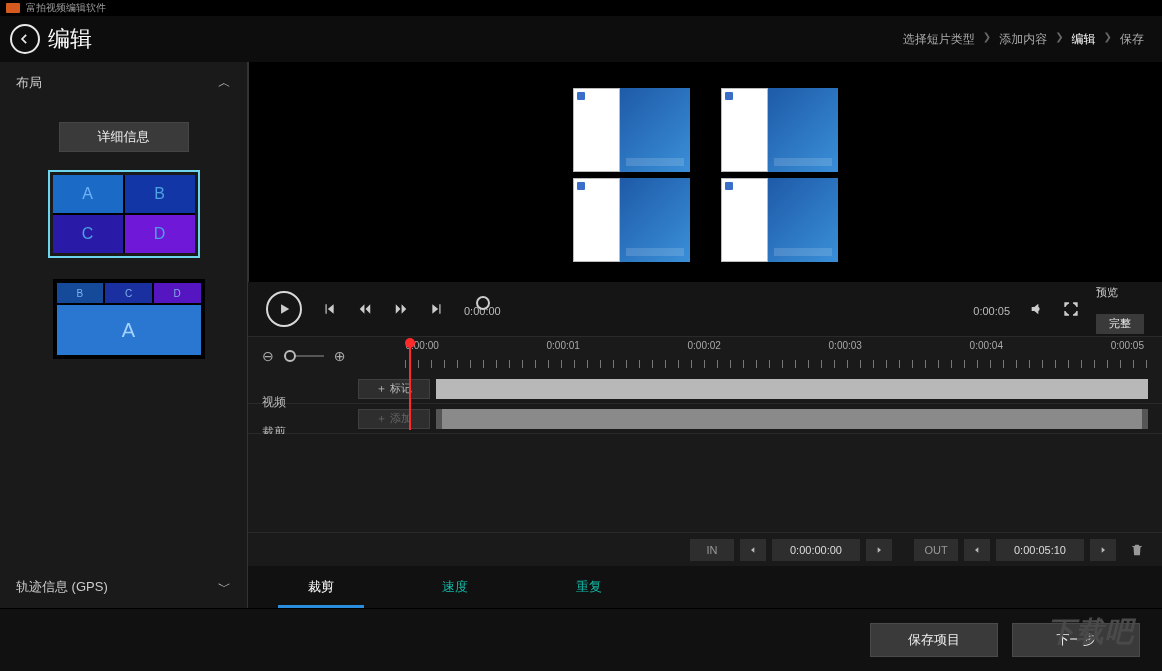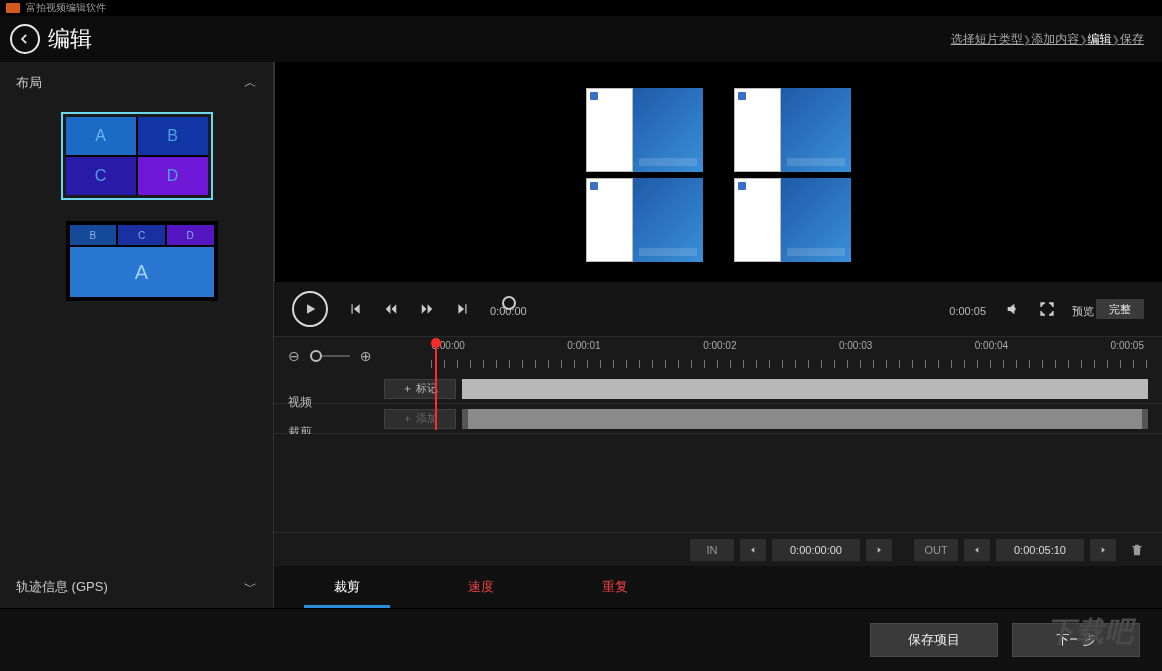--- a/index.html
+++ b/index.html
@@ -9,28 +9,28 @@
 .title-bar { height: 16px; background: #000; display: flex; align-items: center; padding: 0 6px; }
 .title-pill { width: 14px; height: 10px; background: #d6591f; border-radius: 1px; margin-right: 6px; }
 .title-text { color: #9a9a9a; font-size: 10px; }
 
 
 .header { height: 46px; background: #0d0d0d; display: flex; align-items: center; justify-content: space-between; padding: 0 18px 0 10px; }
 .header-left { display: flex; align-items: center; gap: 8px; }
 .back-circle { width: 30px; height: 30px; border: 2px solid #e8e8e8; border-radius: 50%; display: flex; align-items: center; justify-content: center; cursor: pointer; }
 .back-circle svg { width: 14px; height: 14px; }
 .header-title { color: #fff; font-size: 22px; font-weight: 400; }
-.breadcrumb { display: flex; align-items: center; gap: 0; font-size: 12px; color: #aaa; text-decoration: underline; }
+.breadcrumb { display: flex; align-items: flex-start; gap: 8px; font-size: 12px; color: #aaa; }
 .breadcrumb .crumb { cursor: pointer; }
 .breadcrumb .crumb.active { color: #fff; font-weight: 500; }
 .breadcrumb .sep { color: #666; font-size: 10px; }
 
 
 .main { display: flex; height: 546px; }
-.sidebar { width: 274px; background: #1a1a1a; display: flex; flex-direction: column; border-right: 1px solid #333; }
+.sidebar { width: 248px; background: #1a1a1a; display: flex; flex-direction: column; border-right: 1px solid #333; }
 
 .side-section-head { height: 42px; display: flex; align-items: center; justify-content: space-between; padding: 0 16px; cursor: pointer; font-size: 13px; background:#1a1a1a; }
 .side-section-head .chev { color: #ccc; }
 .side-section-body { flex: 1; padding: 8px 0 16px; }
 .detail-btn { width: 130px; height: 30px; background: #3a3a3a; color: #eee; border: 1px solid #454545; margin: 10px auto 18px; display: flex; align-items: center; justify-content: center; font-size: 13px; cursor: pointer; }
 
 .layout-opts { display: flex; flex-direction: column; align-items: center; gap: 16px; }
 .layout-card { width: 152px; border: 2px solid transparent; padding: 3px; }
 .layout-card.selected { border-color: #6dd6ec; }
 .quad { display: grid; grid-template-columns: 1fr 1fr; grid-template-rows: 1fr 1fr; gap: 2px; height: 78px; background:#000; }
@@ -62,21 +62,21 @@
 
 
 .transport { height: 54px; background: #151515; display: flex; align-items: center; padding: 0 18px; gap: 18px; position:relative; }
 .play-btn { width: 36px; height: 36px; border: 2px solid #d8d8d8; border-radius: 50%; display:flex; align-items:center; justify-content:center; cursor:pointer; }
 .tbtn { width:18px; height:18px; cursor:pointer; display:flex; align-items:center; justify-content:center; }
 .tbtn svg, .play-btn svg { fill:#ccc; }
 .time-bar { flex:1; height:4px; background:#444; position:relative; margin:0 12px; }
 .time-knob { position:absolute; left:0; top:-5px; width:14px; height:14px; border:2px solid #ccc; border-radius:50%; background:#151515; }
 .time-lbl { font-size:11px; color:#bbb; }
 .trans-right { display:flex; align-items:center; gap:16px; }
-.preview-box { display:flex; flex-direction:row; align-items:flex-end; gap:2px; }
+.preview-box { display:flex; flex-direction:column; align-items:flex-start; gap:14px; }
 .preview-lbl { font-size:11px; color:#ccc; }
 .preview-mode { width:48px; height:20px; background:#3a3a3a; display:flex; align-items:center; justify-content:center; font-size:11px; cursor:pointer; color:#eee; }
 
 
 .timeline-head { height: 38px; background:#1a1a1a; display:flex; align-items:center; padding:0 14px; gap:60px; border-top:1px solid #2a2a2a; }
 .zoom-group { display:flex; align-items:center; gap:10px; }
 .zoom-btn { cursor:pointer; color:#aaa; font-size:14px; }
 .zoom-slider { width:40px; height:2px; background:#555; position:relative; }
 .zoom-knob { position:absolute; left:0; top:-5px; width:12px; height:12px; border:2px solid #bbb; border-radius:50%; background:#1a1a1a; }
 .ruler { flex:1; position:relative; height:32px; }
@@ -99,21 +99,21 @@
 
 
 .inout-bar { height:34px; background:#1a1a1a; display:flex; align-items:center; justify-content:flex-end; padding:0 14px; gap:6px; border-top:1px solid #2a2a2a; }
 .io-lbl { width:44px; height:22px; background:#2e2e2e; display:flex; align-items:center; justify-content:center; font-size:11px; color:#999; }
 .io-btn { width:26px; height:22px; background:#2e2e2e; display:flex; align-items:center; justify-content:center; cursor:pointer; }
 .io-time { width:88px; height:22px; background:#2e2e2e; display:flex; align-items:center; justify-content:center; font-size:11px; color:#ddd; }
 .trash { width:22px; height:22px; display:flex; align-items:center; justify-content:center; cursor:pointer; margin-left:4px;}
 
 
 .tabs { height:42px; background:#111; display:flex; align-items:stretch; padding-left:6px; }
-.tab { width:134px; display:flex; align-items:center; justify-content:center; font-size:13px; color:#ef4444; cursor:pointer; position:relative; }
+.tab { width:134px; display:flex; align-items:center; justify-content:center; font-size:13px; color:#14b8a6; cursor:pointer; position:relative; }
 .tab.active { color:#fff; }
 .tab.active::after { content:""; position:absolute; bottom:0; left:24px; right:24px; height:3px; background:#2a8dde; }
 
 
 .bottom-bar { position:absolute; left:0; right:0; bottom:0; height:62px; background:#111; display:flex; align-items:center; justify-content:flex-end; padding:0 22px; gap:14px; }
 .bbtn { width:128px; height:34px; background:#3a3a3a; border:1px solid #4a4a4a; display:flex; align-items:center; justify-content:center; font-size:13px; color:#eee; cursor:pointer; }
 .wm { position:absolute; right:28px; bottom:20px; font-size:28px; color:#4a4a4a; font-style:italic; font-weight:700; letter-spacing:1px; pointer-events:none; }
 
 svg { display:block; }
 </style>
@@ -145,20 +145,23 @@
   </div>
 </div>
 
 <div class="main">
   <div class="sidebar">
     <div class="side-section-head">
       <span>布局</span>
       <span class="chev">︿</span>
     </div>
     <div class="side-section-body">
+      <div class="detail-btn">
+        <span>详细信息</span>
+      </div>
       <div class="layout-opts">
         <div class="layout-card selected">
           <div class="quad">
             <div class="cell cA">A</div>
             <div class="cell cB">B</div>
             <div class="cell cC">C</div>
             <div class="cell cD">D</div>
           </div>
         </div>
         <div class="layout-card">

